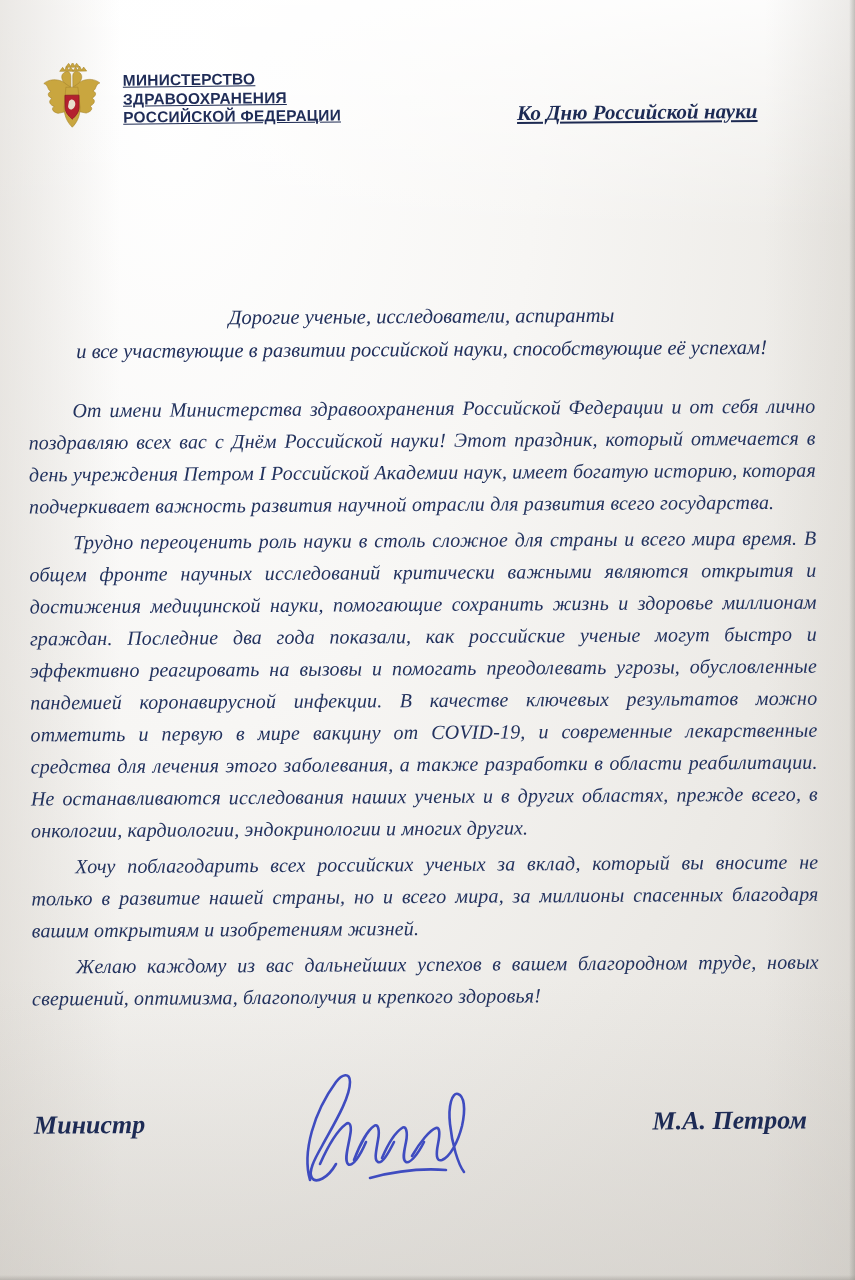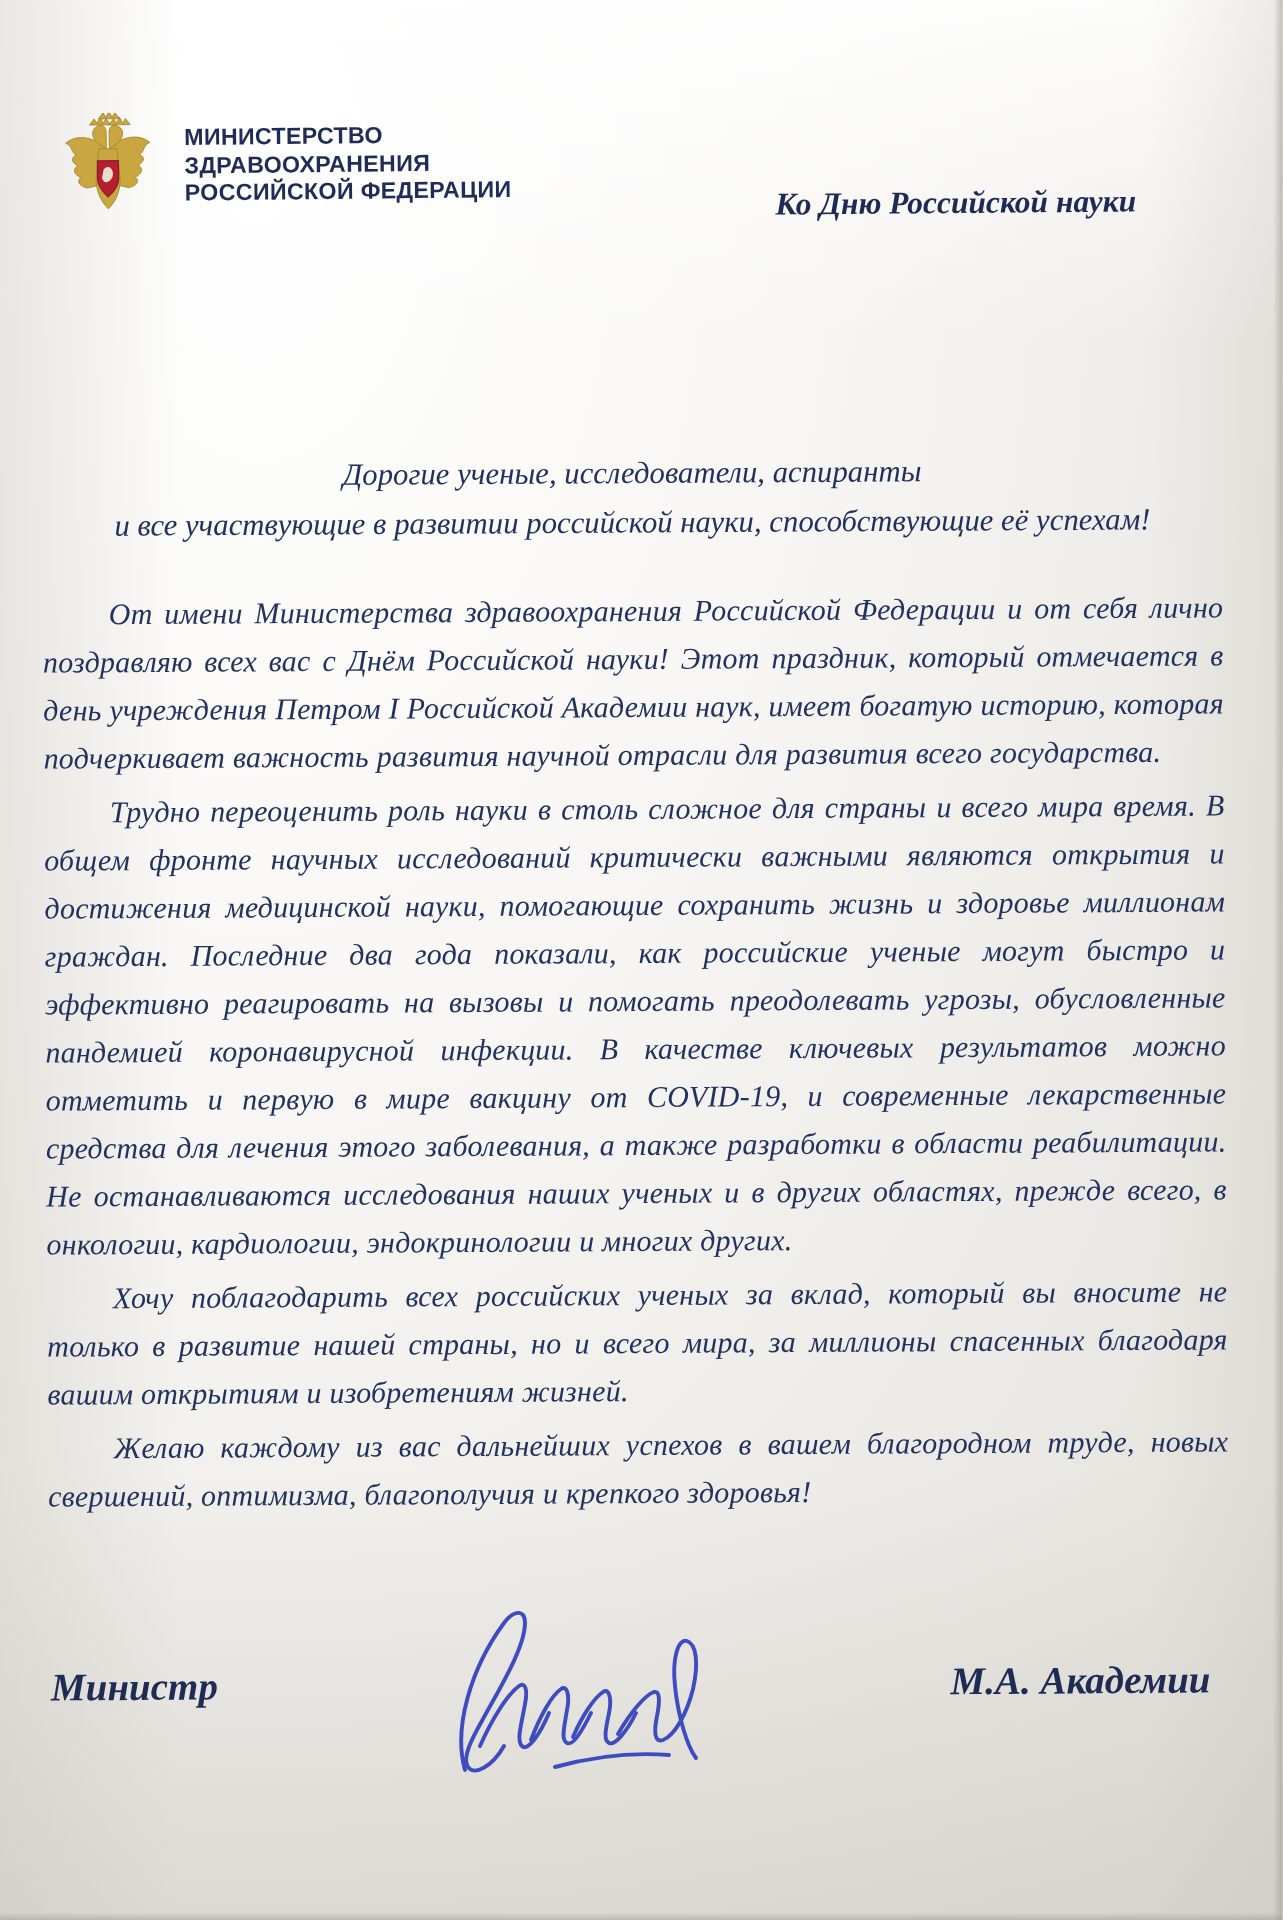--- a/index.html
+++ b/index.html
@@ -36,26 +36,27 @@
   }
   .paper-shade-right {
     position: absolute; top: 0; right: 0; width: 90px; height: 100%;
     background: linear-gradient(270deg, rgba(205,201,195,0.35) 0%, rgba(255,255,255,0) 100%);
     pointer-events: none;
   }
 
   
   .header {
     position: absolute;
-    top: 74px;
+    top: 62px;
     left: 35px;
     right: 40px;
     display: flex;
-    align-items: flex-end;
+    align-items: center;
     justify-content: space-between;
+    text-decoration: underline;
   }
   .brand {
     display: flex;
     align-items: center;
     gap: 14px;
     transform: rotate(-0.6deg);
   }
   .emblem {
     width: 74px;
     height: 74px;
@@ -212,18 +213,18 @@
         <path d="M104 100 C110 84, 118 70, 124 66 C128 63, 130 70, 128 80 C126 92, 124 100, 128 102 C132 104, 138 94, 144 82"></path>
         <path d="M132 98 C138 84, 146 72, 152 68 C156 65, 158 72, 156 82 C154 92, 152 100, 156 102 C160 104, 168 94, 174 82"></path>
         <path d="M162 96 C170 82, 180 70, 186 68 C190 67, 190 74, 188 84 C186 94, 186 102, 192 100 C200 97, 208 82, 212 66 C216 48, 214 36, 208 34 C202 32, 198 46, 200 64 C202 84, 208 104, 214 112"></path>
         <path d="M120 118 C142 112, 170 108, 196 110"></path>
       </g>
     </svg>
   </span>
 
   <div class="sign-row">
     <div class="sign-title">Министр</div>
-    <div class="sign-name">М.А. Академии</div>
+    <div class="sign-name">М.А. Петром</div>
   </div>
 
   <div class="edge-right"></div>
   <div class="edge-bottom"></div>
 </div>
 
 </body></html>

